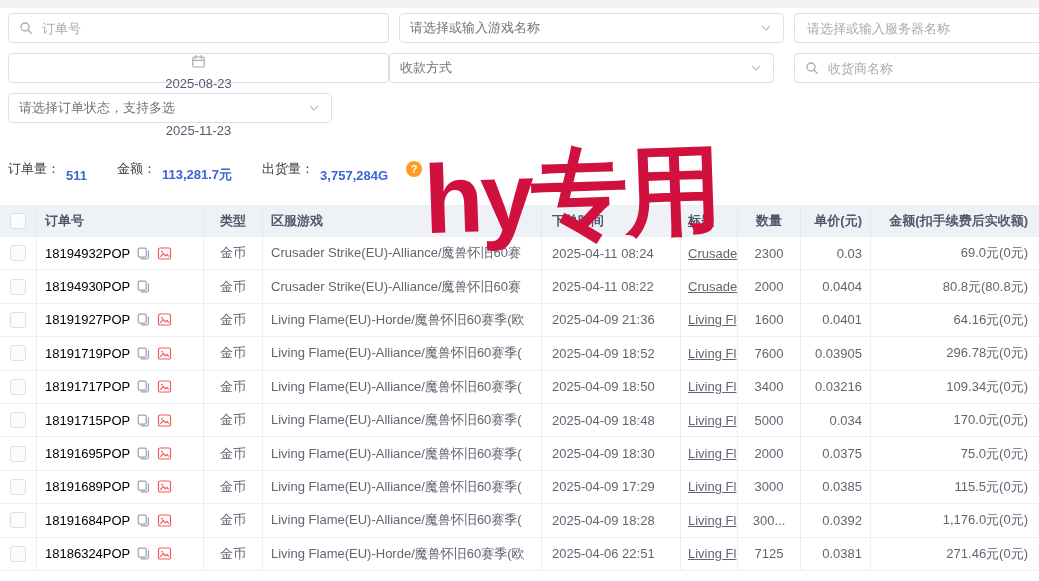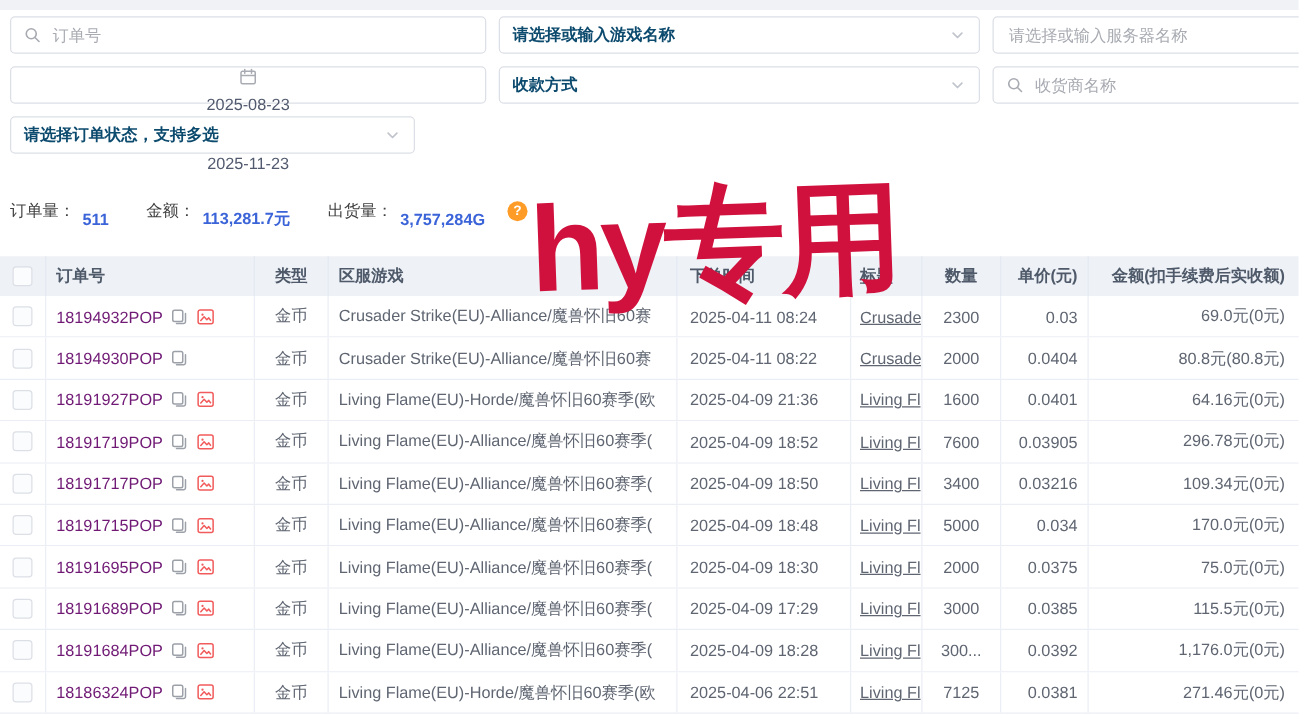--- a/index.html
+++ b/index.html
@@ -10,33 +10,33 @@
     font-size:13px;color:#5f6672;
   }
   .topband{position:absolute;left:0;top:0;width:1039px;height:8px;background:#f1f2f6;}
 
   
   .fld{
     position:absolute;height:30px;box-sizing:border-box;
     border:1px solid #dcdfe6;border-radius:4px;background:#fff;
     display:flex;align-items:center;padding:0 10px;gap:7px;
   }
-  .fld .ph{color:#0c4a6e;flex:1;white-space:nowrap;overflow:hidden;font-weight:bold;}
+  .fld .ph{color:#737373;flex:1;white-space:nowrap;overflow:hidden;}
   .fld .chev{margin-left:auto;display:flex;align-items:center;}
   .fld input{border:none;outline:none;flex:1;font:inherit;color:#515a6e;background:transparent;min-width:0;}
   .fld input::placeholder{color:#a8abb2;}
   .daterange{justify-content:flex-start;padding:0 14px;flex-direction:column;}
   .daterange .dval{flex:1;text-align:center;color:#515a6e;}
   .daterange .dsep{color:#8a919f;padding:0 4px;}
 
   .f-order  {left:8px;  top:13px; width:381px;}
   .f-game   {left:399px;top:13px; width:385px;}
   .f-server {left:794px;top:13px; width:270px;}
   .f-date   {left:8px;  top:53px; width:381px;}
-  .f-pay    {left:399px;top:53px; width:385px;align-items:center;}
+  .f-pay    {left:389px;top:53px; width:385px;align-items:center;}
   .f-supp   {left:794px;top:53px; width:270px;}
   .f-status {left:8px;  top:93px; width:324px;}
 
   
   .stats{position:absolute;left:8px;top:154px;display:flex;align-items:center;gap:6px;white-space:nowrap;}
   .stats .lbl{color:#404040;}
   .stats .val{color:#3b64d8;font-weight:700;margin-top:12px;}
   .stats .gap{width:18px;}
   .helpdot{width:16px;height:16px;border-radius:50%;background:#ff9c27;color:#fff;
     font-size:11px;font-weight:700;display:flex;align-items:center;justify-content:center;margin-left:12px;}
@@ -58,21 +58,21 @@
   .th+.th{border-left:1px solid #e4e9f2;}
   .c0{width:36px;justify-content:center;}
   .c1{width:167px;padding-left:8px;gap:6px;}
   .c2{width:59px;justify-content:center;}
   .c3{width:279px;padding-left:8px;}
   .c4{width:139px;padding-left:10px;}
   .c5{width:57px;padding-left:7px;text-decoration:underline;}
   .c6{width:63px;justify-content:center;text-align:center;}
   .c7{width:70px;justify-content:flex-end;padding-right:8px;}
   .c8{width:169px;justify-content:flex-end;padding-right:11px;}
-  .orderno{color:#701a75;}
+  .orderno{color:#000000;}
   .cbx{width:14px;height:14px;border:1px solid #dcdfe6;border-radius:3px;background:#fbfcfd;}
   .icon-btn{display:flex;align-items:center;cursor:pointer;}
 
   svg{display:block;}
 </style>
 </head>
 <body>
 
 <div class="topband"></div>
 

